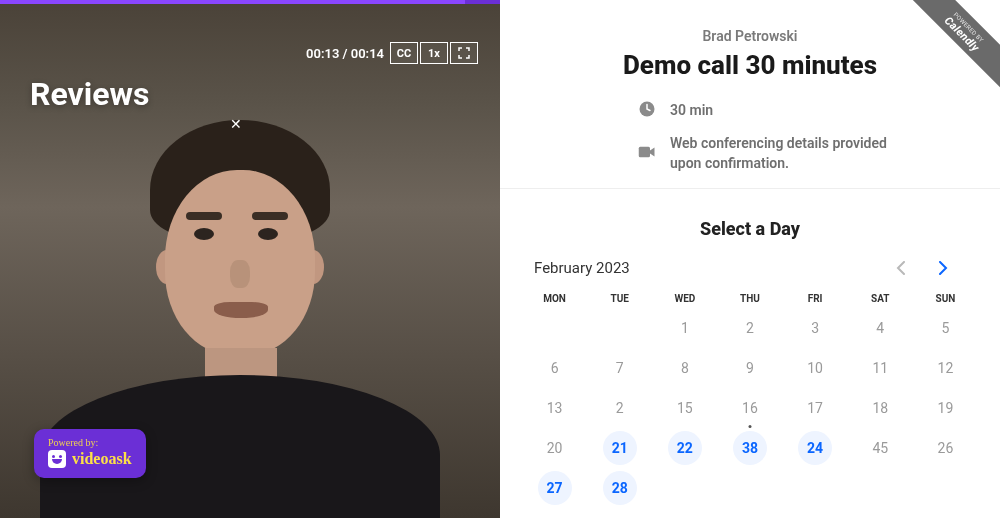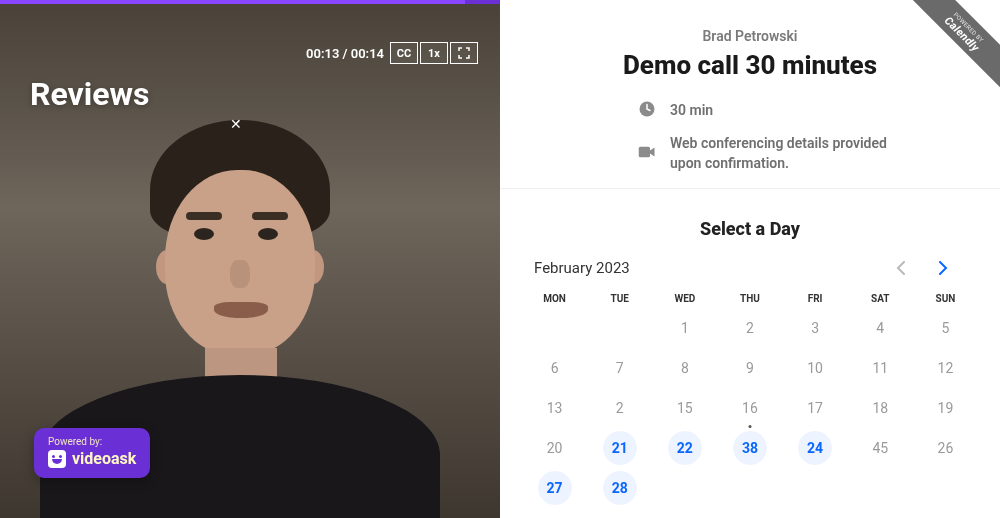--- a/index.html
+++ b/index.html
@@ -148,24 +148,25 @@
     top: 265px; left: -40px;
     width: 400px; height: 200px;
     background: #19171a;
     border-radius: 50% 50% 0 0 / 40% 40% 0 0;
   }
   .poweredBadge {
     position: absolute;
     bottom: 40px;
     left: 34px;
     background: #6b2fd6;
-    color: #fef9c3;
+    color: #fde047;
     border-radius: 10px;
     padding: 8px 14px 10px 14px;
     box-shadow: 0 3px 12px rgba(0,0,0,.3);
+    font-family: Liberation Serif, serif;
   }
   .poweredBadge .p1 { font-size: 10px; opacity: .9; }
   .poweredBadge .p2 { display: flex; align-items: center; gap: 6px; font-size: 16px; font-weight: 700; margin-top: 2px;}
   .smile {
     width: 18px; height: 18px;
     background: #fff;
     border-radius: 4px;
     position: relative;
   }
   .smile::before, .smile::after {

